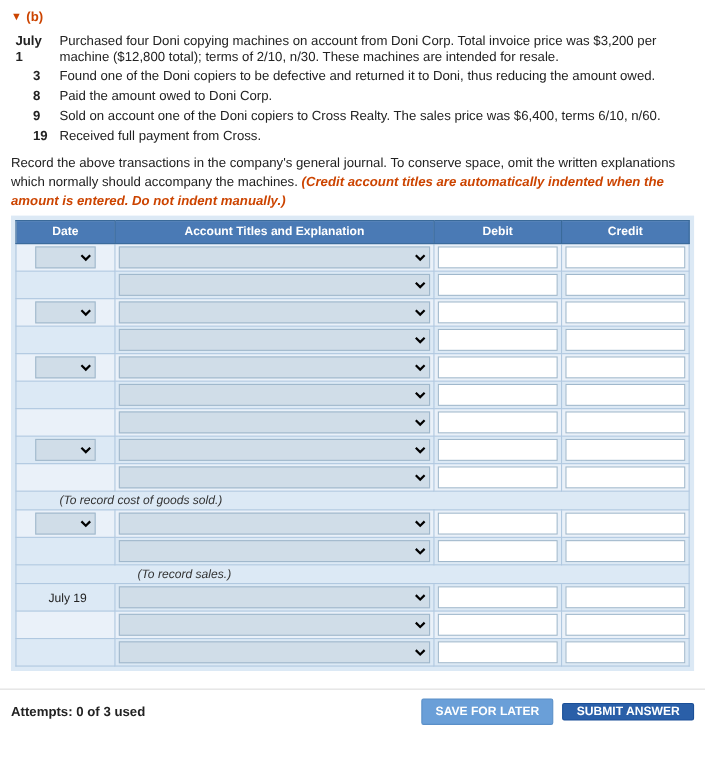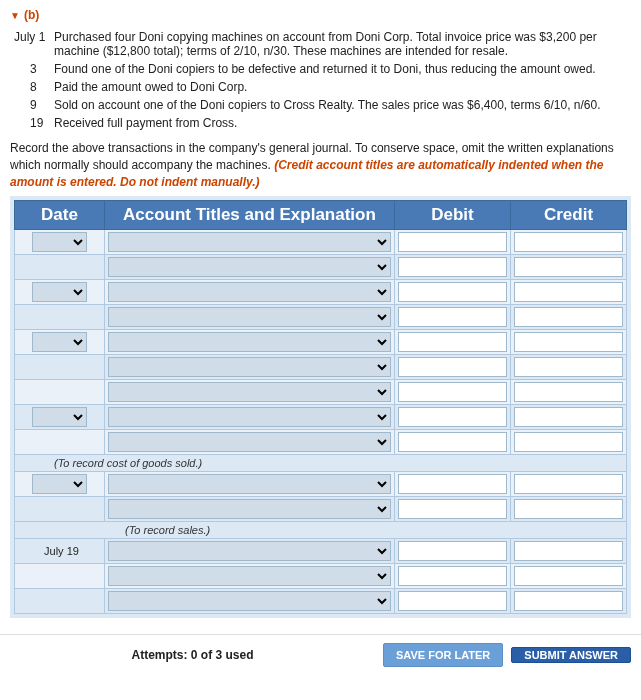--- a/index.html
+++ b/index.html
@@ -38,21 +38,21 @@
       width: 100%;
       border-collapse: collapse;
       margin-bottom: 8px;
     }
     .transactions-table td {
       vertical-align: top;
       padding: 2px 4px;
     }
     .date-col {
       width: 40px;
-      font-weight: normal;
+      font-weight: bold;
     }
     .desc-col {
       width: auto;
     }
     .record-text {
       font-size: 12px;
       color: #222;
       margin-bottom: 4px;
       line-height: 1.4;
     }
@@ -70,21 +70,21 @@
     .journal-table {
       width: 100%;
       border-collapse: collapse;
     }
     .journal-table thead tr {
       background: #4a7ab5;
       color: #fff;
     }
     .journal-table thead th {
       padding: 4px 0;
-      font-size: 17px;
+      font-size: 11px;
       font-weight: bold;
       text-align: center;
       border: 1px solid #3a6a9a;
     }
     .journal-table thead th:first-child {
       text-align: center;
     }
     .journal-table tbody tr {
       background: #eaf1f9;
     }
@@ -146,21 +146,21 @@
       gap: 8px;
       padding: 8px 10px;
       border-top: 1px solid #ddd;
       margin-top: 8px;
     }
     .attempts-text {
       font-size: 12px;
       font-weight: bold;
       color: #222;
       flex: 1;
-      text-align: center;
+      text-align: left;
     }
     .btn-save {
       background: #6a9fd8;
       color: #fff;
       border: 1px solid #5a8fc8;
       padding: 5px 12px;
       font-size: 11px;
       font-weight: bold;
       cursor: pointer;
       border-radius: 2px;

